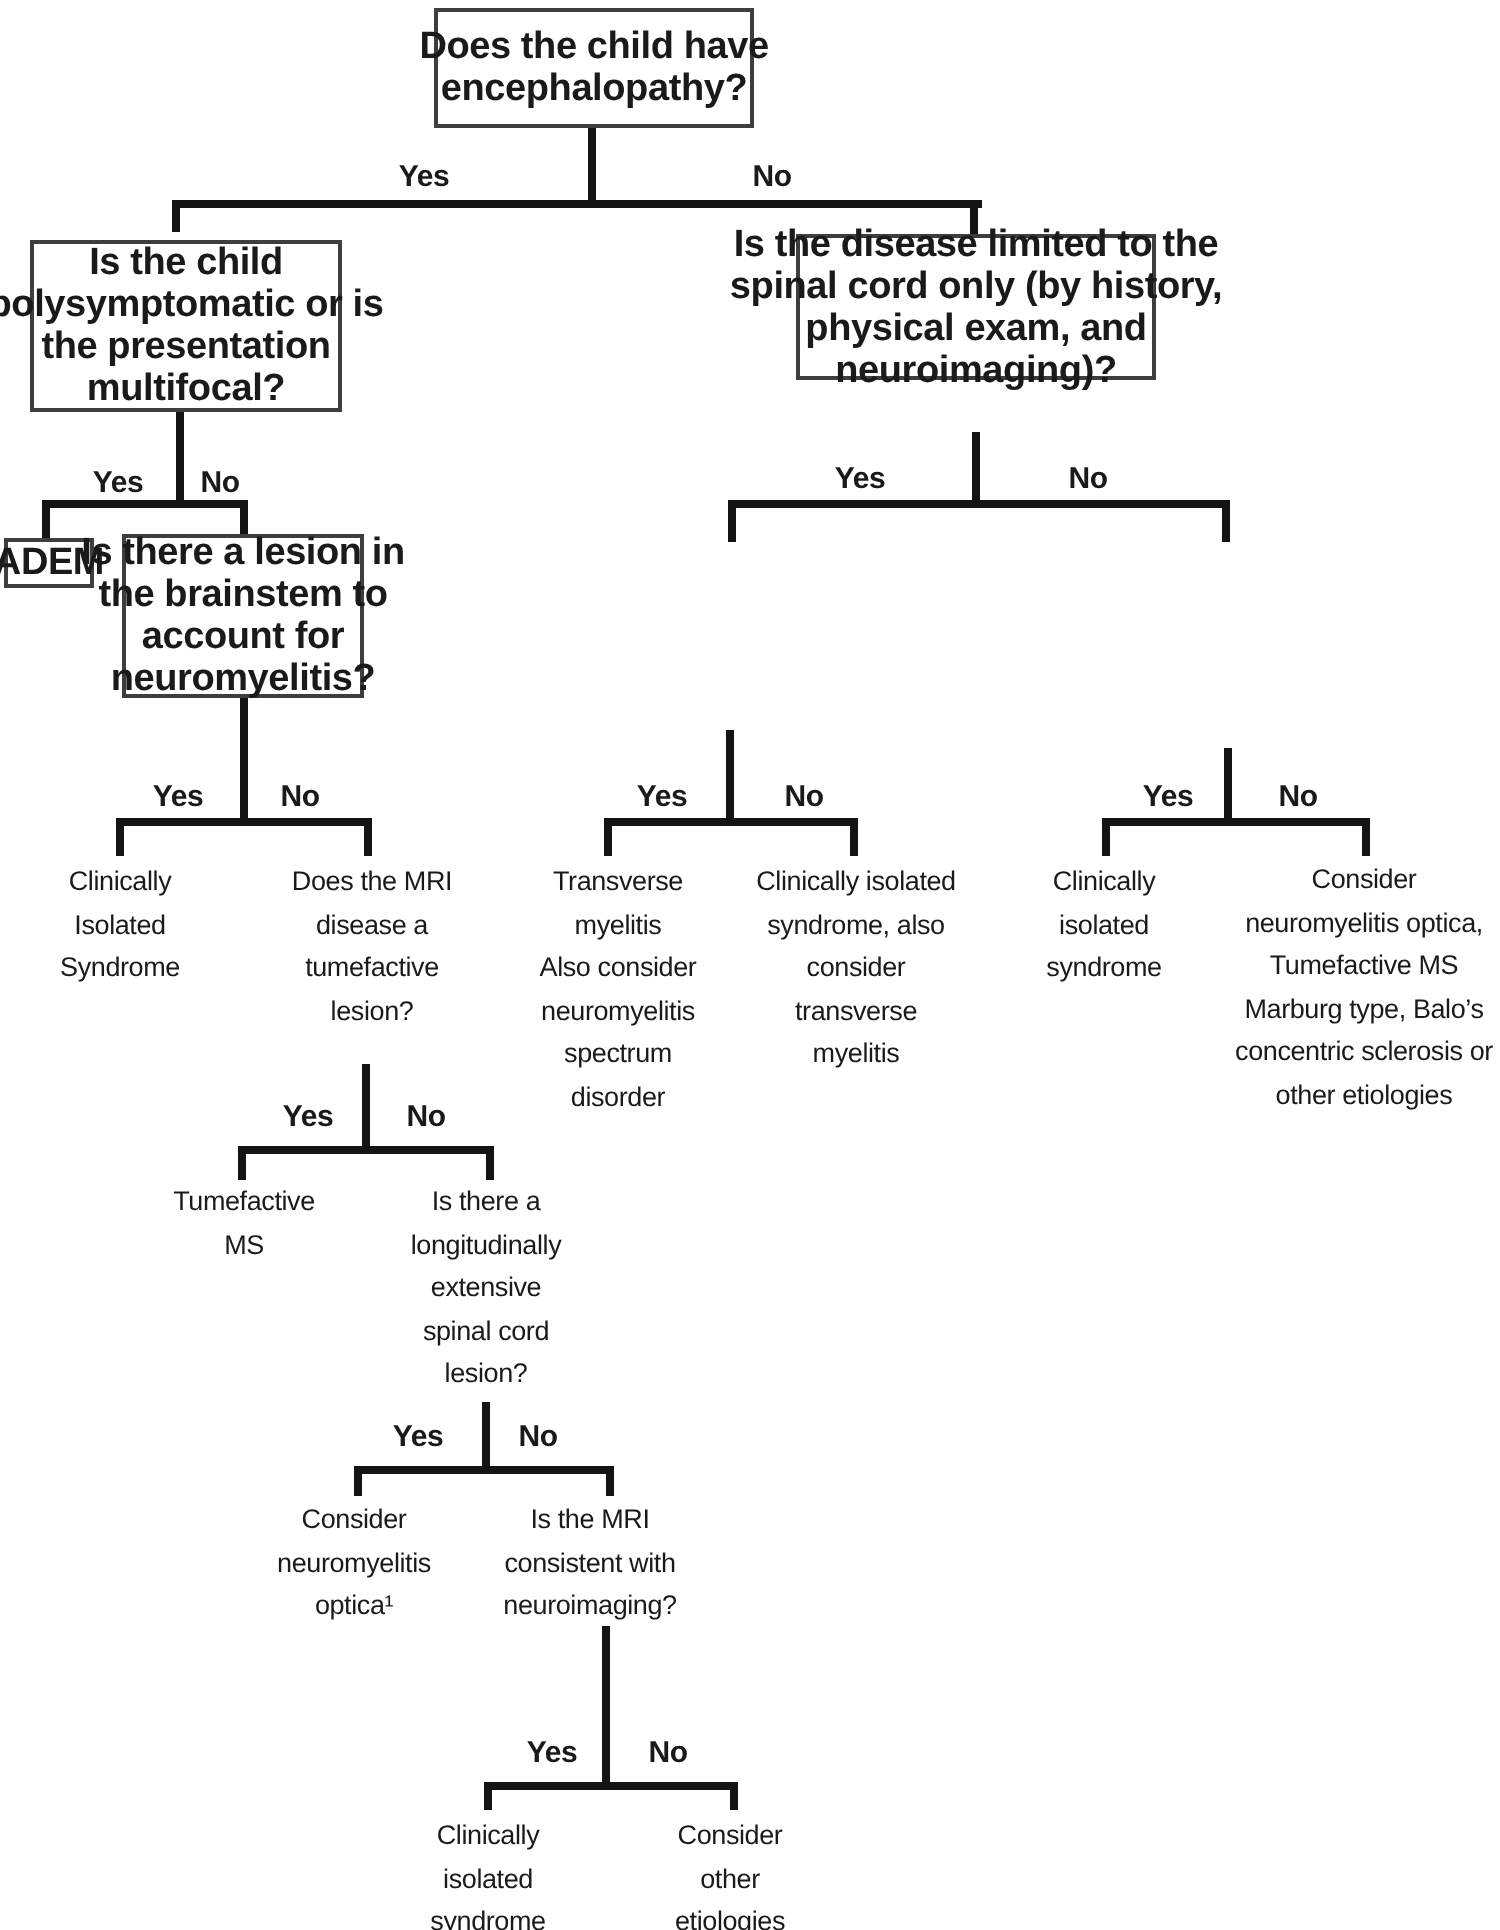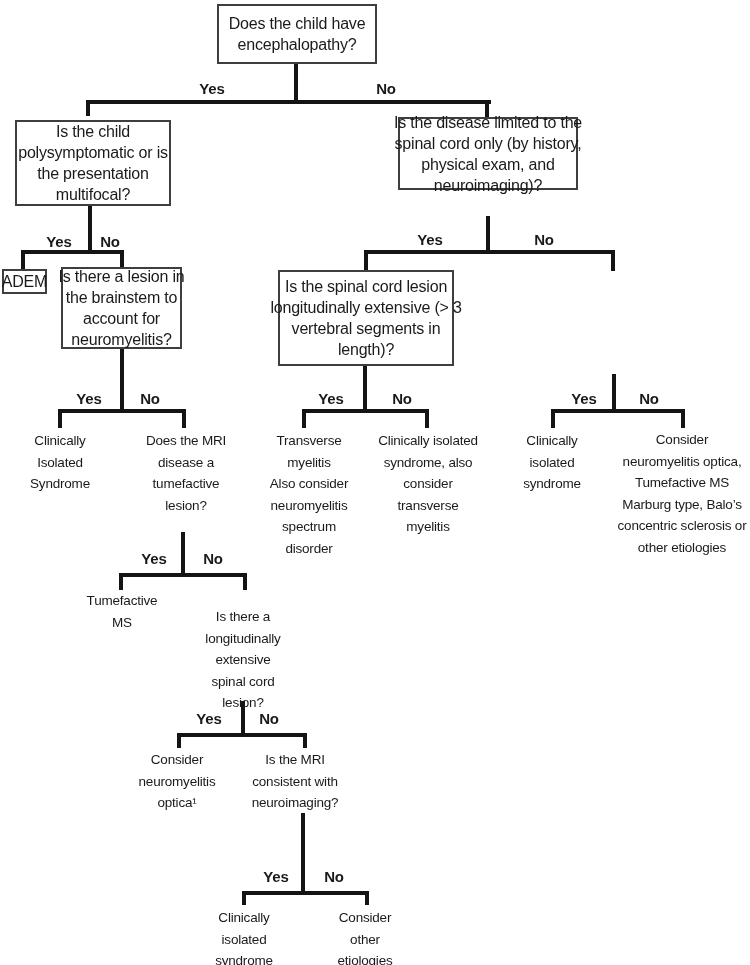--- a/index.html
+++ b/index.html
@@ -6,22 +6,22 @@
   .canvas {
     position:relative; width:750px; height:965px; background:#ffffff;
     font-family:"Liberation Sans", sans-serif; color:#1a1a1a; overflow:hidden;
   }
   .vline, .hline { position:absolute; background:#141414; }
   .vline { width:4px; }
   .hline { height:4px; }
   .box {
     position:absolute; border:2px solid #3e3e3e; background:#ffffff;
     display:flex; align-items:center; justify-content:center;
-    text-align:center; white-space:pre; font-size:16px; line-height:21px;
-    letter-spacing:-0.2px; box-sizing:border-box;
+    text-align:center; white-space:pre; font-size:19px; line-height:21px;
+    letter-spacing:-0.2px; box-sizing:border-box;font-weight:bold;
   }
   .leaf {
     position:absolute; transform:translateX(-50%); text-align:center;
     white-space:pre; font-size:13.5px; line-height:21.5px; letter-spacing:-0.2px;
   }
   .yn {
     position:absolute; transform:translateX(-50%); font-weight:700;
     font-size:15px; letter-spacing:-0.2px;
   }
 </style>
@@ -101,24 +101,20 @@
 multifocal?</div>
   <div class="box" style="left:398px;top:117px;width:180px;height:73px">Is the disease limited to the
 spinal cord only (by history,
 physical exam, and
 neuroimaging)?</div>
   <div class="box" style="left:2px;top:269px;width:45px;height:25px">ADEM</div>
   <div class="box" style="left:61px;top:267px;width:121px;height:82px">Is there a lesion in
 the brainstem to
 account for
 neuromyelitis?</div>
-  <div class="box" style="left:278px;top:270px;width:176px;height:96px">Is the spinal cord lesion
-longitudinally extensive (&gt; 3
-vertebral segments in
-length)?</div>
 
   <div class="leaf" style="left:60px;top:430px">Clinically
 Isolated
 Syndrome</div>
   <div class="leaf" style="left:186px;top:430px">Does the MRI
 disease a
 tumefactive
 lesion?</div>
   <div class="leaf" style="left:309px;top:430px">Transverse
 myelitis
@@ -135,21 +131,21 @@
 isolated
 syndrome</div>
   <div class="leaf" style="left:682px;top:429px">Consider
 neuromyelitis optica,
 Tumefactive MS
 Marburg type, Balo’s
 concentric sclerosis or
 other etiologies</div>
   <div class="leaf" style="left:122px;top:590px">Tumefactive
 MS</div>
-  <div class="leaf" style="left:243px;top:606px">Is there a
+  <div class="leaf" style="left:243px;top:590px">Is there a
 longitudinally
 extensive
 spinal cord
 lesion?</div>
   <div class="leaf" style="left:177px;top:749px">Consider
 neuromyelitis
 optica¹</div>
   <div class="leaf" style="left:295px;top:749px">Is the MRI
 consistent with
 neuroimaging?</div>

